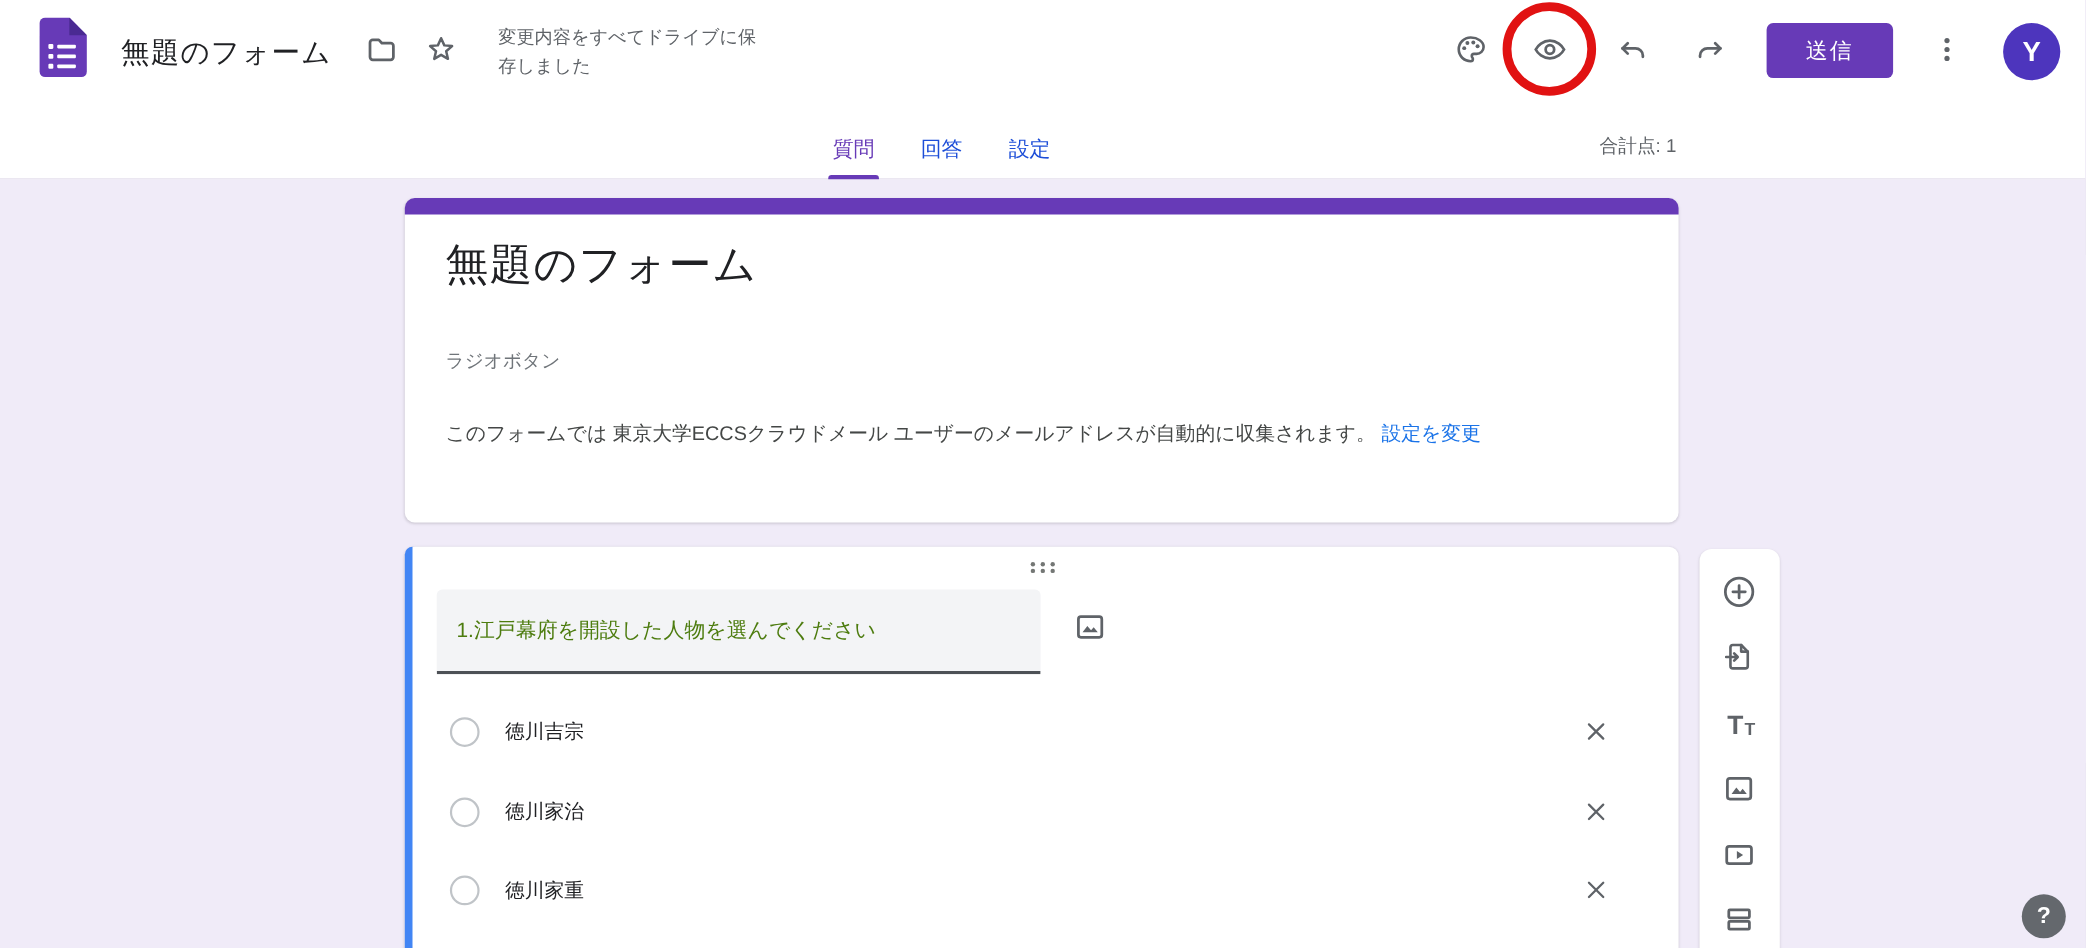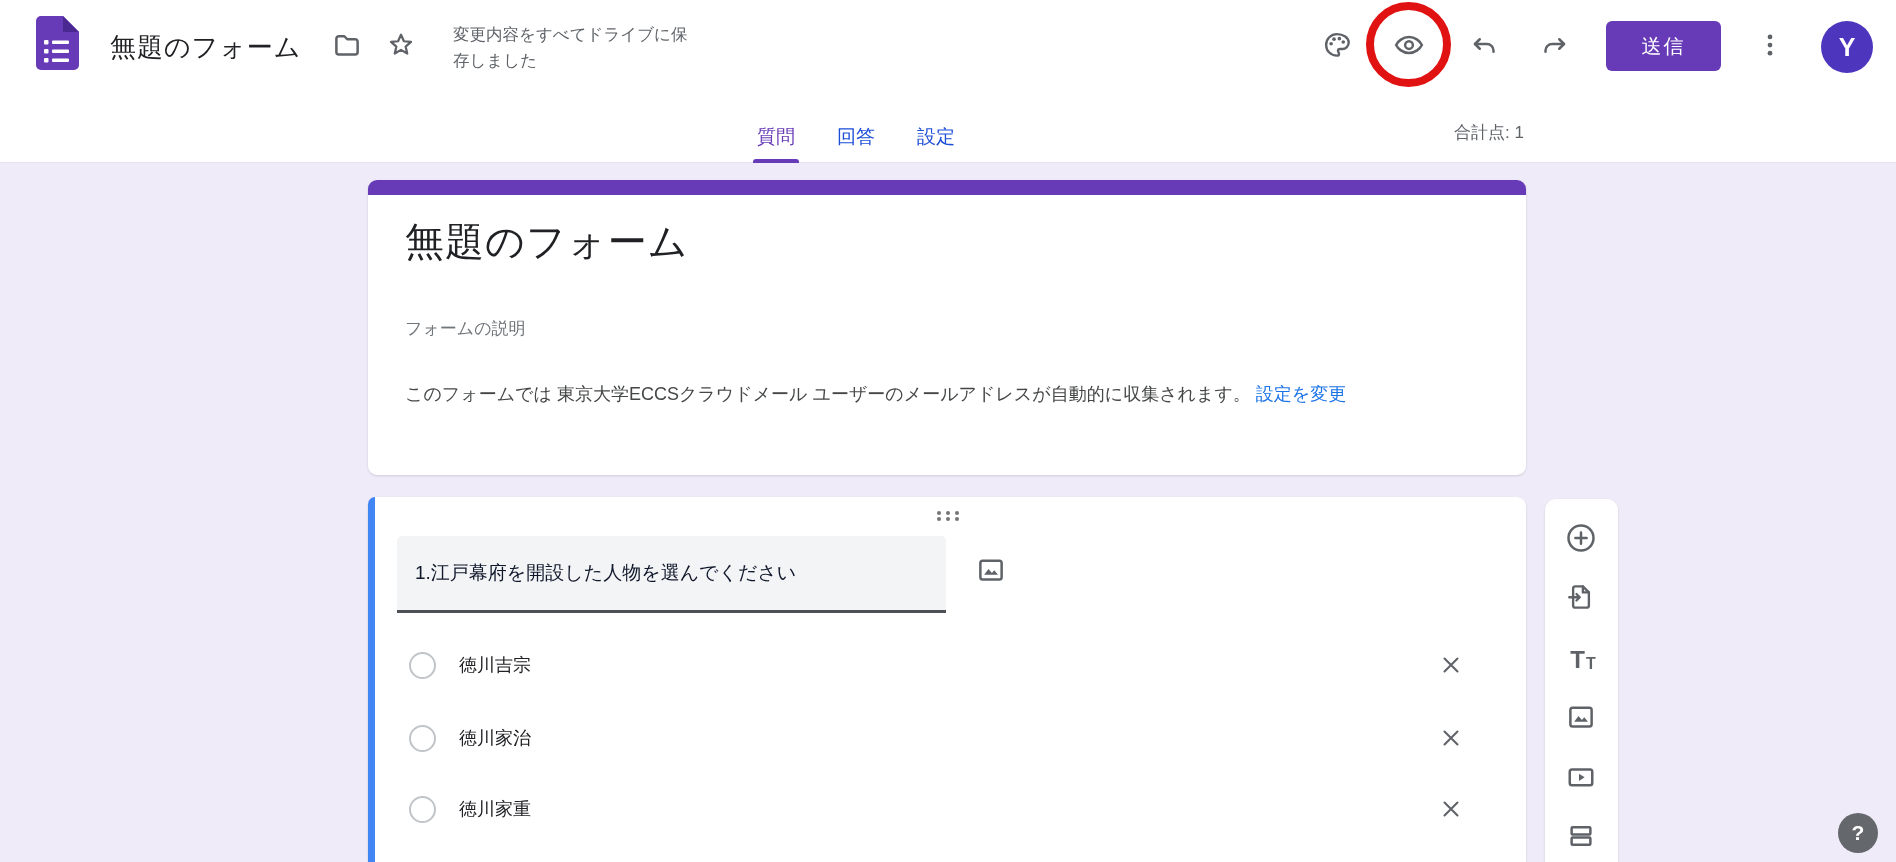--- a/index.html
+++ b/index.html
@@ -40,21 +40,21 @@
   .form-title { left:37px; top:38px; font-size:39px; line-height:48px; color:#202124; letter-spacing:1px; }
   .form-desc { left:37px; top:137px; font-size:17px; color:#70757a; }
   .email-notice { left:37px; top:199px; width:1092px; font-size:18px; line-height:30px; color:#444746; }
   .email-notice a { color:#1a73e8; text-decoration:none; cursor:pointer; }
 
   
   .q-card { left:368px; top:497px; width:1158px; height:365px; border-radius:9px 9px 0 0; }
   .q-accent { position:absolute; left:0; top:0; width:7px; height:100%; background:#4285f4; border-radius:9px 0 0 0; }
   .drag-dots { left:566px; top:13px; width:28px; height:12px; display:grid; grid-template-columns:repeat(3,1fr); grid-template-rows:repeat(2,1fr); justify-items:center; align-items:center; cursor:grab; }
   .drag-dots i { width:4px; height:4px; border-radius:50%; background:#747775; }
-  .q-title-input { left:29px; top:39px; width:549px; height:77px; background:#f3f4f6; border-radius:5px 5px 0 0; border-bottom:3px solid #4d5156; display:flex; align-items:center; padding:0 18px; font-size:19px; color:#0f172a; cursor:text; }
+  .q-title-input { left:29px; top:39px; width:549px; height:77px; background:#f3f4f6; border-radius:5px 5px 0 0; border-bottom:3px solid #4d5156; display:flex; align-items:center; padding:0 18px; font-size:19px; color:#4d7c0f; cursor:text; }
   .q-image-btn { left:608px; top:58px; }
   .q-type { left:674px; top:39px; width:446px; height:71px; border:1px solid #d8dbdf; border-radius:5px; display:flex; align-items:center; cursor:pointer; background:#fff; }
   .q-type-radio { margin-left:26px; width:22px; height:22px; border:3px solid #5f6368; border-radius:50%; position:relative; flex:none; }
   .q-type-radio::after { content:""; position:absolute; left:50%; top:50%; transform:translate(-50%,-50%); width:10px; height:10px; border-radius:50%; background:#5f6368; }
   .q-type-label { margin-left:18px; font-size:17.5px; color:#3c4043; }
   .q-type-caret { position:absolute; right:28px; top:50%; margin-top:-3px; width:0; height:0; border-left:7px solid transparent; border-right:7px solid transparent; border-top:8px solid #424548; }
   .opt-row { left:0; width:1158px; height:34px; }
   .opt-row.r0 { top:152px; } .opt-row.r1 { top:225px; } .opt-row.r2 { top:296px; }
   .opt-radio { position:absolute; left:41px; top:3px; width:27px; height:27px; border:2px solid #c0c4c8; border-radius:50%; }
   .opt-label { position:absolute; left:91px; top:4px; font-size:18px; color:#202124; cursor:text; }
@@ -170,21 +170,21 @@
       <div class="tab">
         <span>設定</span>
       </div>
     </div>
     <div class="abs total-points">合計点: 1</div>
   </div>
 
   <div class="abs card form-card">
     <div class="form-card-bar"></div>
     <div class="abs form-title">無題のフォーム</div>
-    <div class="abs form-desc">フォームの説明</div>
+    <div class="abs form-desc">ラジオボタン</div>
     <div class="abs email-notice">
       <span>このフォームでは 東京大学ECCSクラウドメール ユーザーのメールアドレスが自動的に収集されます。</span>
       <a>設定を変更</a>
     </div>
   </div>
 
   <div class="abs card q-card">
     <div class="q-accent"></div>
 
     <div class="abs drag-dots">

